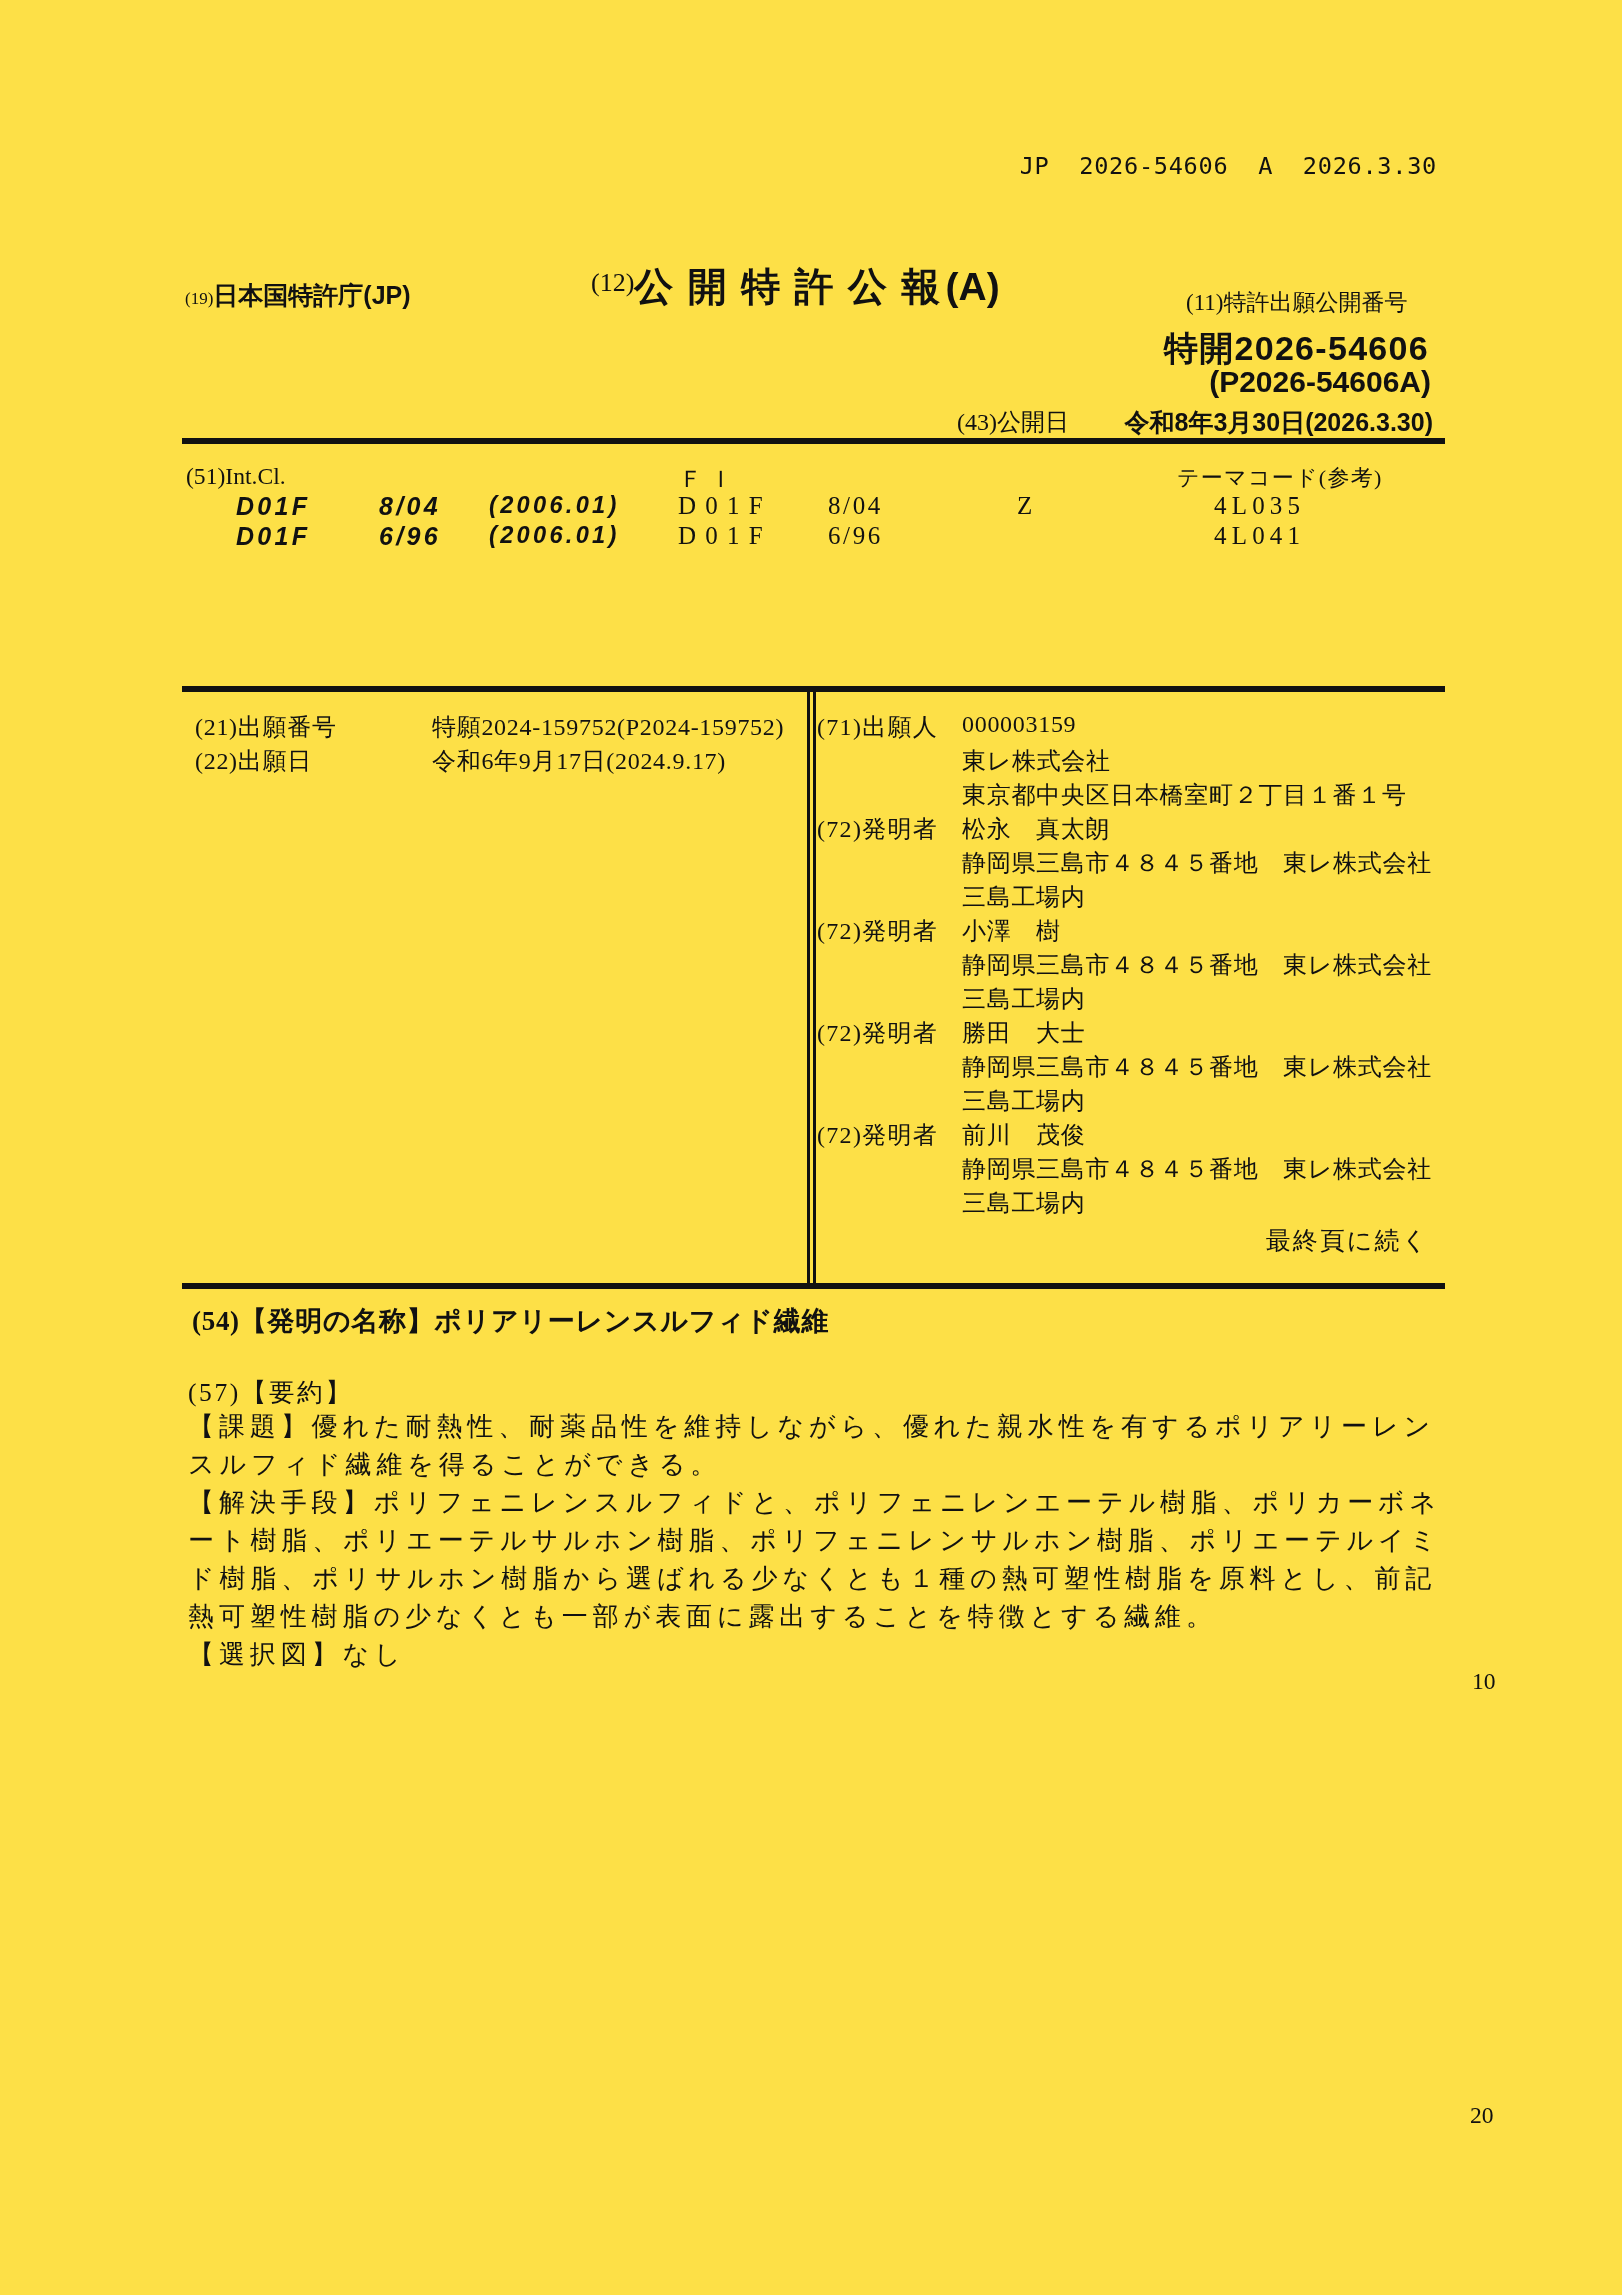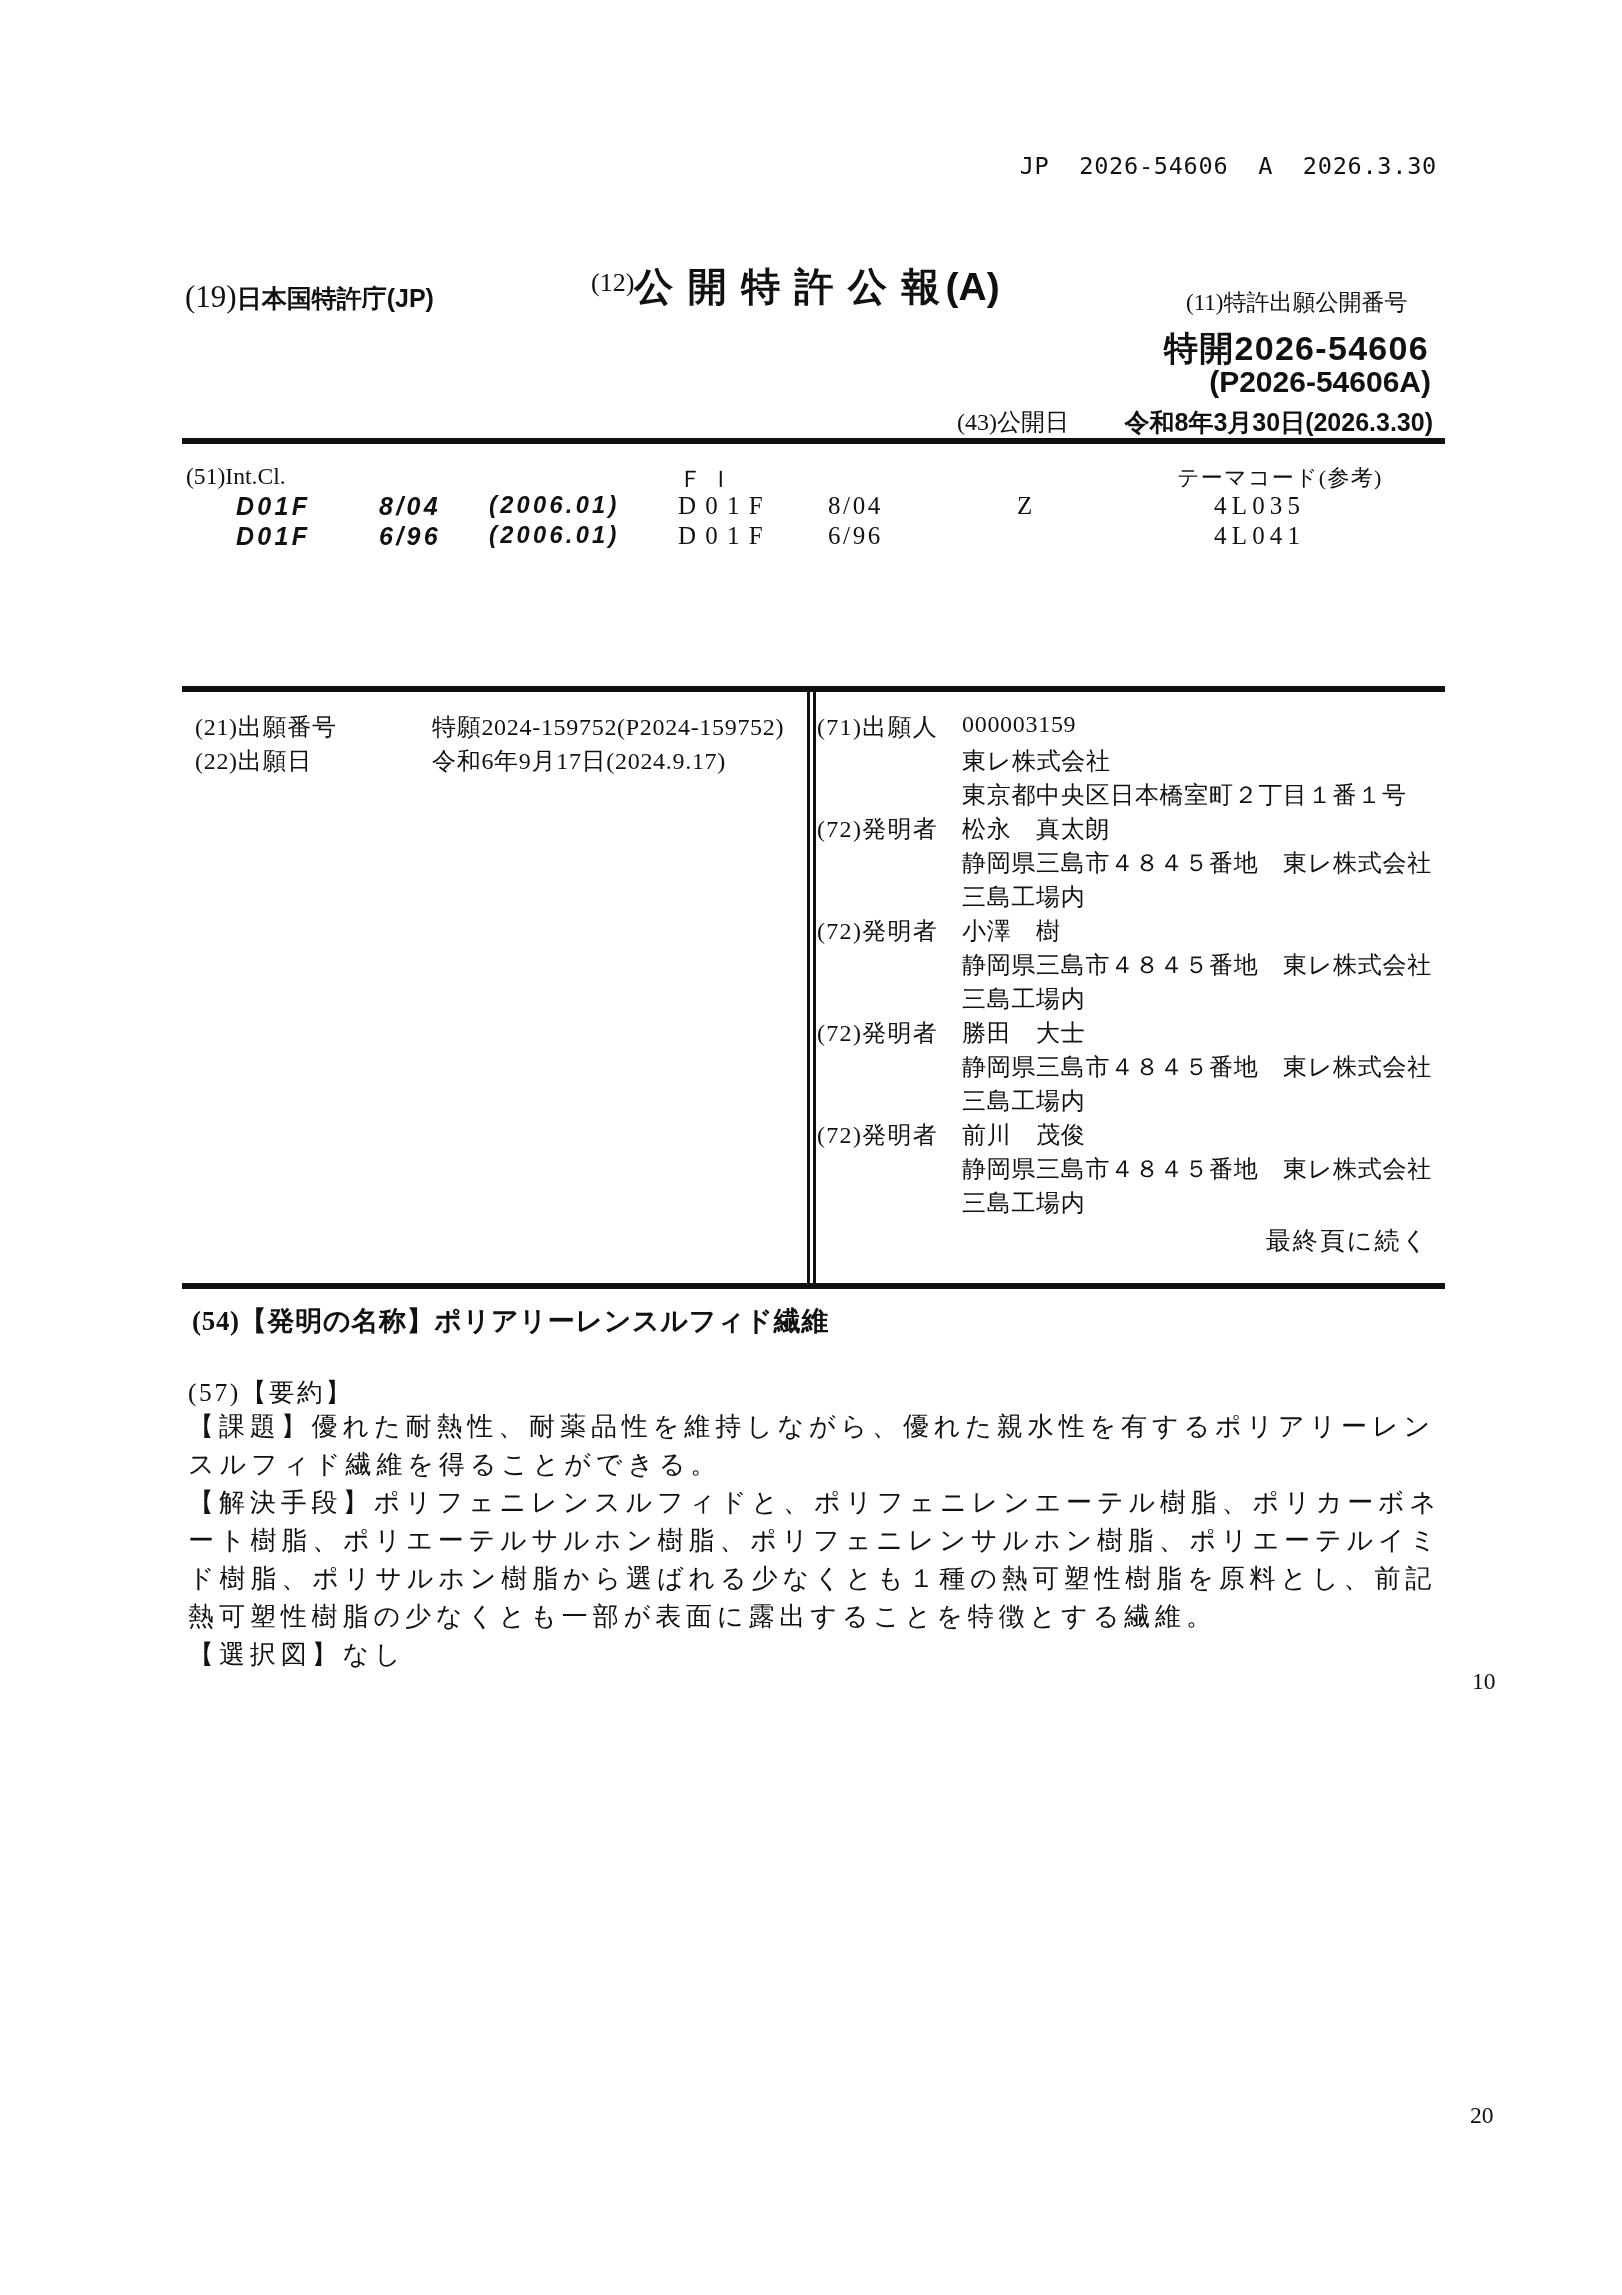--- a/index.html
+++ b/index.html
@@ -1,34 +1,34 @@
 <!DOCTYPE html>
 <html style="font-size:10.5px"><head>
 <meta charset="utf-8">
 <style>
   html,body{margin:0;padding:0;background:#e8e8e8;}
   .page{
     position:relative;
     width:1623px;height:2295px;
-    background:#ffffff;color:#111111;
+    background:#fde047;color:#111111;
     font-family:"Liberation Serif","DejaVu Serif",serif;
     overflow:hidden;
   }
   .abs{position:absolute;}
   .serif{font-family:"Liberation Serif","DejaVu Serif",serif;}
   .gothic{font-family:"Liberation Sans","DejaVu Sans",sans-serif;}
   .mono{font-family:"DejaVu Sans Mono","Liberation Mono",monospace;}
   .ws-pre{white-space:pre;}
 
   
   .hdr-right{top:152px;right:186px;font-size:23.6px;letter-spacing:0.7px;}
 
   
   .office{left:185px;top:279px;font-size:25px;}
-  .office .prefix{font-size:31px;}
+  .office .prefix{font-size:17px;}
   .office .name{font-family:"Liberation Sans","DejaVu Sans",sans-serif;font-weight:bold;}
   .kind{left:591px;top:260px;}
   .kind .prefix{font-size:26px;vertical-align:9.2px;}
   .kind .title{font-family:"Liberation Sans","DejaVu Sans",sans-serif;font-weight:bold;font-size:39px;letter-spacing:14.4px;}
   .kind .suffix{font-family:"Liberation Sans","DejaVu Sans",sans-serif;font-weight:bold;font-size:39px;margin-left:-9.2px;}
   .pub-label{left:1186px;top:287px;font-size:23px;}
   .pub-number{right:194px;top:326px;font-size:34px;font-weight:bold;letter-spacing:1.3px;}
   .pub-paren{right:192px;top:365px;font-size:30px;font-weight:bold;}
   .date-row{left:957px;top:406px;width:476px;display:flex;justify-content:space-between;}
   .date-row .lbl{font-size:24px;}

